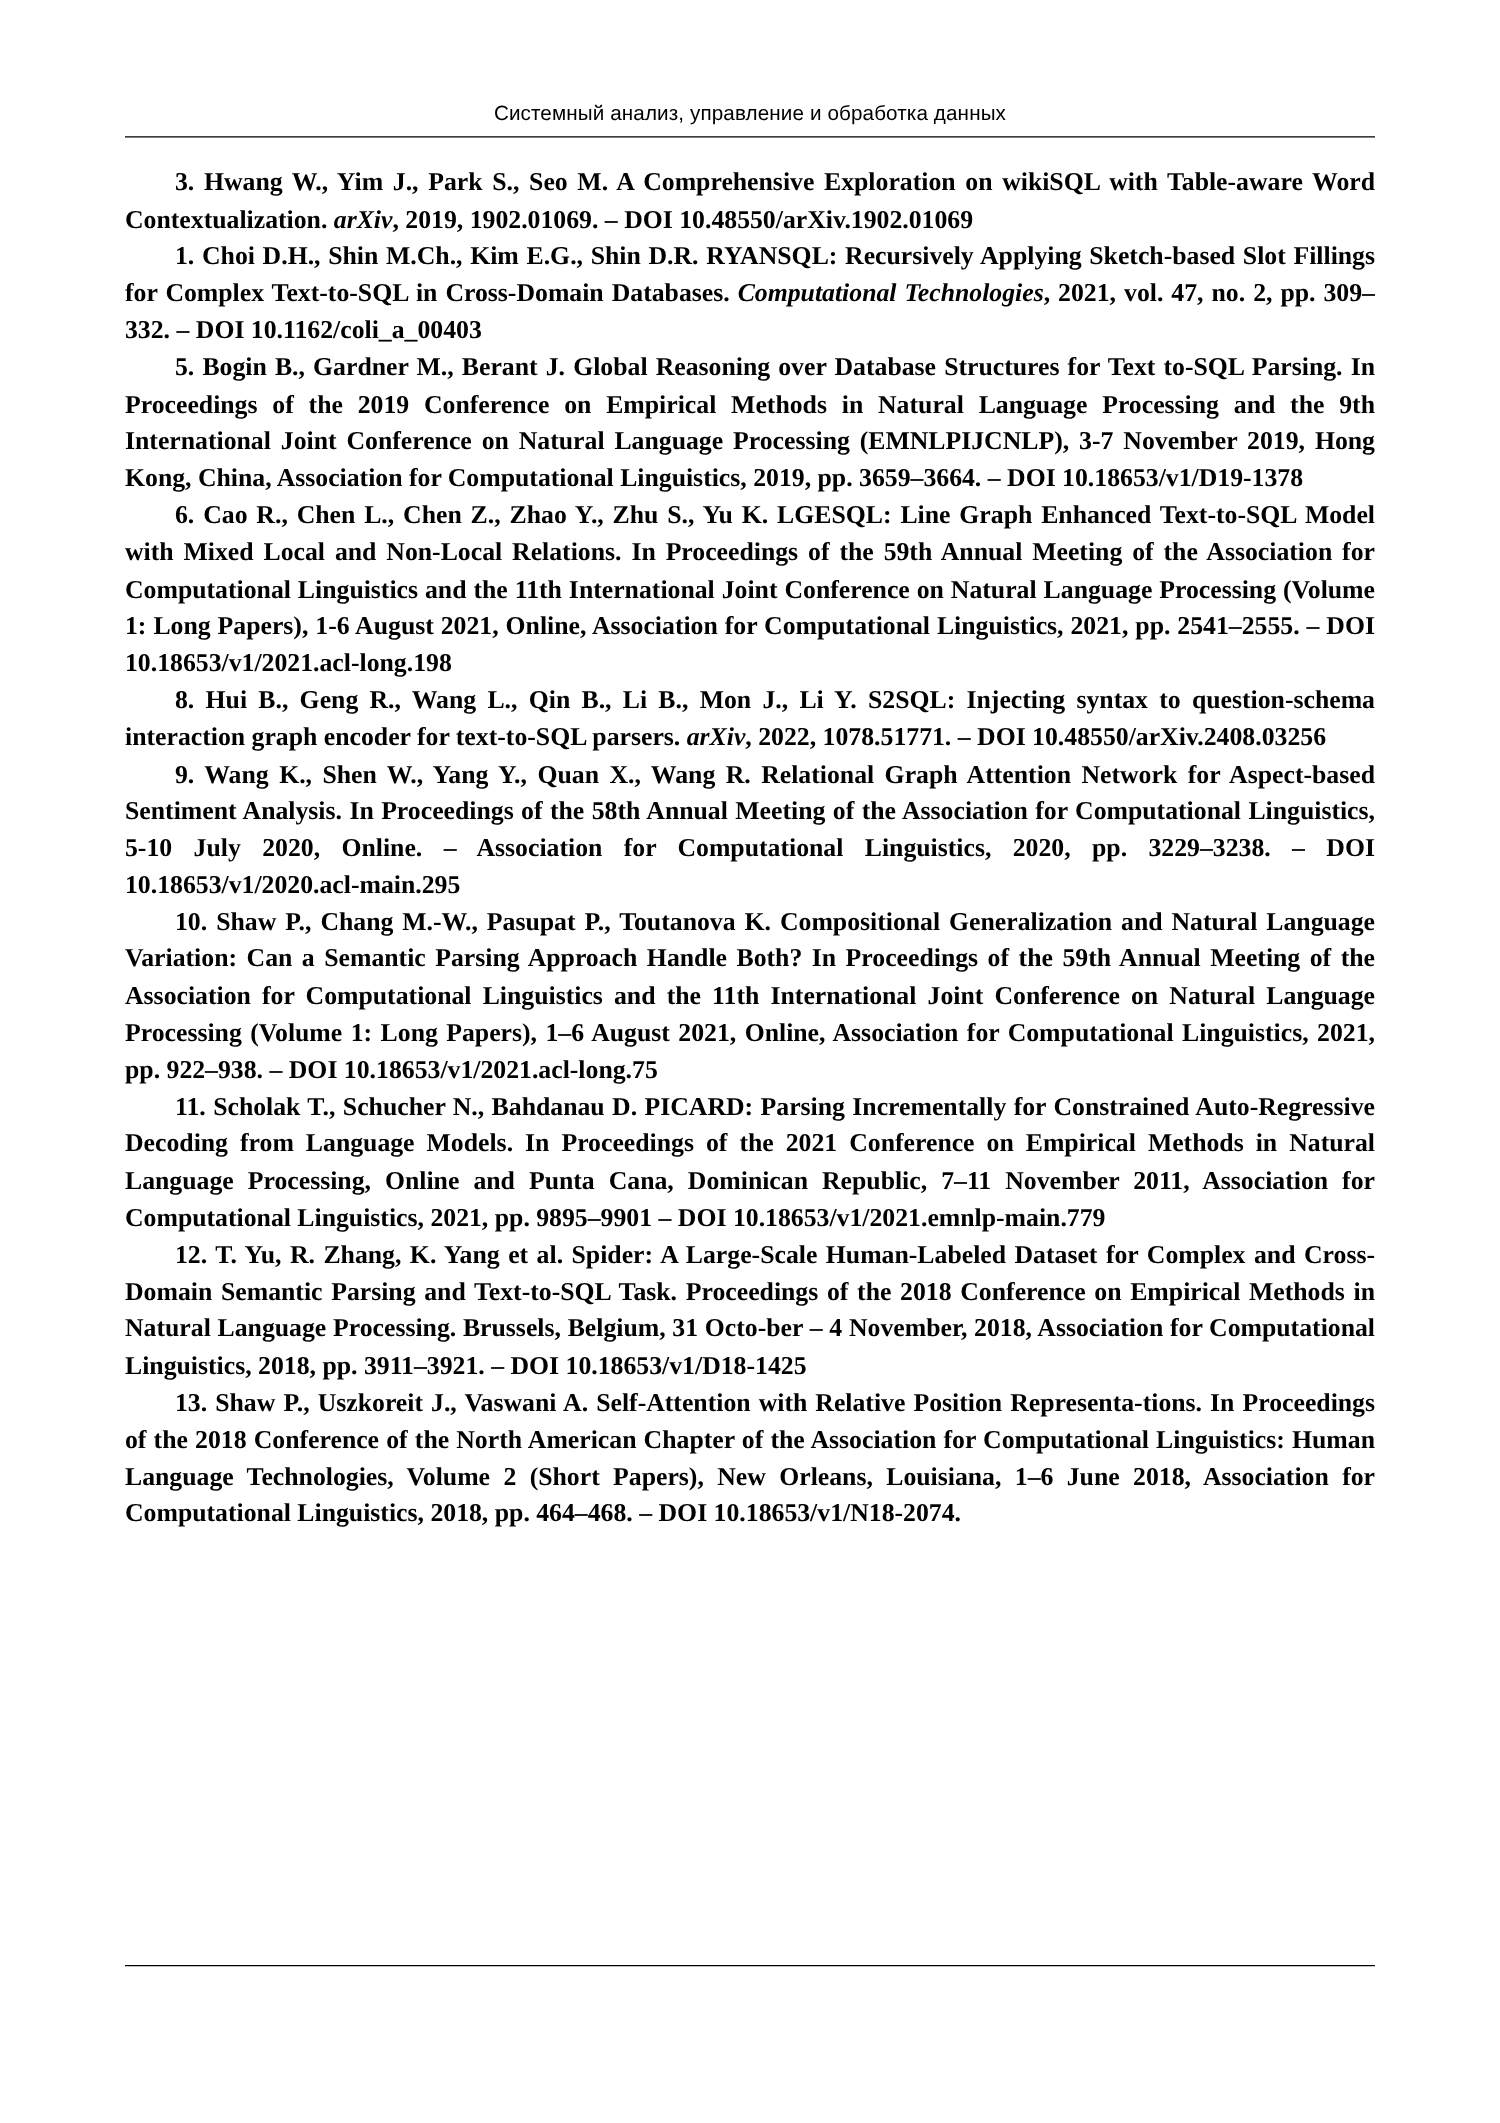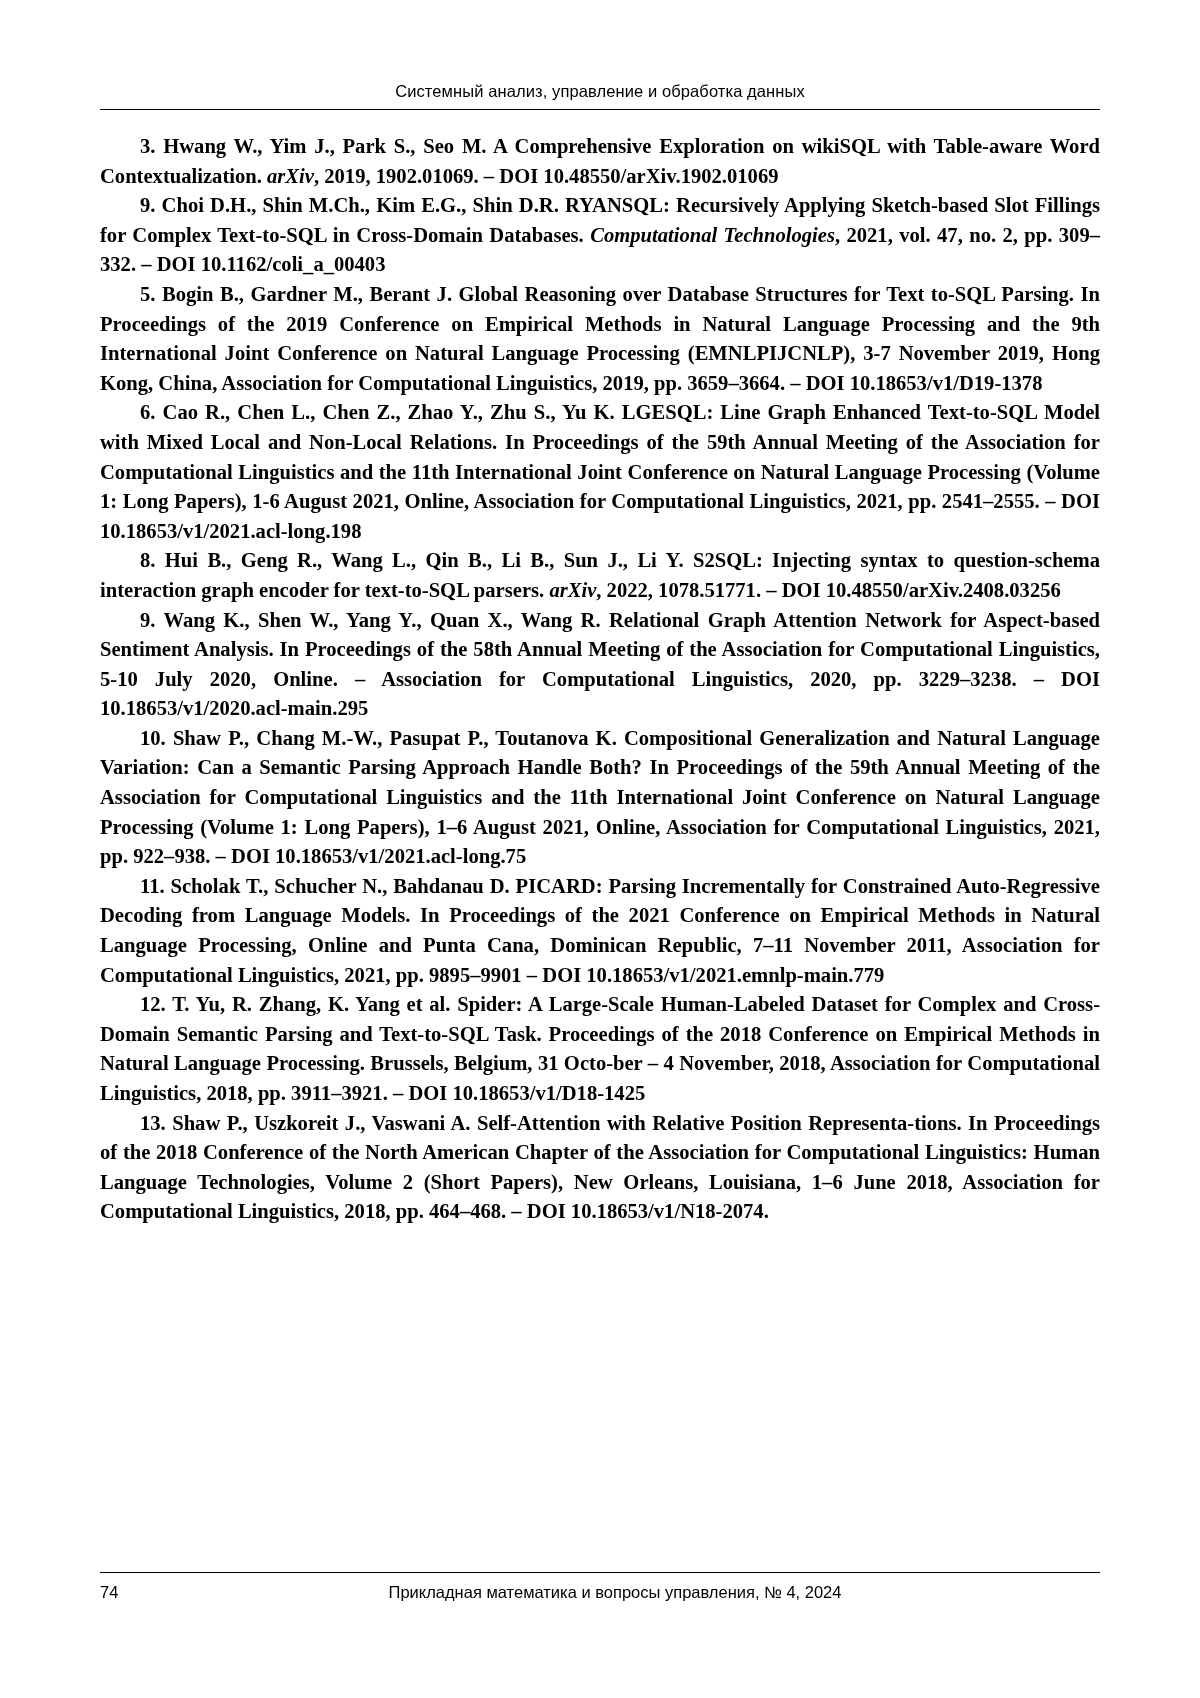--- a/index.html
+++ b/index.html
@@ -85,33 +85,29 @@
 <body>
 
 <div class="page">
   <div class="content">
 
     <div class="running-head">Системный анализ, управление и обработка данных</div>
     <div class="head-rule"></div>
 
     <div class="body-block">
         <p class="ref" id="ref-3"><span>3. Hwang W., Yim J., Park S., Seo M. A Comprehensive Exploration on wikiSQL with Table-aware Word Contextualization. </span><span class="it">arXiv</span><span>, 2019, 1902.01069. – DOI 10.48550/arXiv.1902.01069</span></p>
-        <p class="ref" id="ref-4"><span>9. Choi D.H., Shin M.Ch., Kim E.G., Shin D.R. RYANSQL: Recursively Applying Sketch-based Slot Fillings for Complex Text-to-SQL in Cross-Domain Databases. </span><span class="it">Computational Technologies</span><span>, 2021, vol. 47, no. 2, pp. 309–332. – DOI 10.1162/coli_a_00403</span></p>
+        <p class="ref" id="ref-4"><span>1. Choi D.H., Shin M.Ch., Kim E.G., Shin D.R. RYANSQL: Recursively Applying Sketch-based Slot Fillings for Complex Text-to-SQL in Cross-Domain Databases. </span><span class="it">Computational Technologies</span><span>, 2021, vol. 47, no. 2, pp. 309–332. – DOI 10.1162/coli_a_00403</span></p>
         <p class="ref" id="ref-5"><span>5. Bogin B., Gardner M., Berant J. Global Reasoning over Database Structures for Text to-SQL Parsing. In Proceedings of the 2019 Conference on Empirical Methods in Natural Language Processing and the 9th International Joint Conference on Natural Language Processing (EMNLPIJCNLP), 3-7 November 2019, Hong Kong, China, Association for Computational Linguistics, 2019, pp. 3659–3664. – DOI 10.18653/v1/D19-1378</span></p>
         <p class="ref" id="ref-6"><span>6. Cao R., Chen L., Chen Z., Zhao Y., Zhu S., Yu K. LGESQL: Line Graph Enhanced Text-to-SQL Model with Mixed Local and Non-Local Relations. In Proceedings of the 59th Annual Meeting of the Association for Computational Linguistics and the 11th International Joint Conference on Natural Language Processing (Volume 1: Long Papers), 1-6 August 2021, Online, Association for Computational Linguistics, 2021, pp. 2541–2555. – DOI 10.18653/v1/2021.acl-long.198</span></p>
-        <p class="ref" id="ref-8"><span>8. Hui B., Geng R., Wang L., Qin B., Li B., Sun J., Li Y. S2SQL: Injecting syntax to question-schema interaction graph encoder for text-to-SQL parsers. </span><span class="it">arXiv</span><span>, 2022, 1078.51771. – DOI 10.48550/arXiv.2408.03256</span></p>
+        <p class="ref" id="ref-8"><span>8. Hui B., Geng R., Wang L., Qin B., Li B., Mon J., Li Y. S2SQL: Injecting syntax to question-schema interaction graph encoder for text-to-SQL parsers. </span><span class="it">arXiv</span><span>, 2022, 1078.51771. – DOI 10.48550/arXiv.2408.03256</span></p>
         <p class="ref" id="ref-9"><span>9. Wang K., Shen W., Yang Y., Quan X., Wang R. Relational Graph Attention Network for Aspect-based Sentiment Analysis. In Proceedings of the 58th Annual Meeting of the Association for Computational Linguistics, 5-10 July 2020, Online. – Association for Computational Linguistics, 2020,  pp. 3229–3238. – DOI 10.18653/v1/2020.acl-main.295</span></p>
         <p class="ref" id="ref-10"><span>10. Shaw P., Chang M.-W., Pasupat P., Toutanova K. Compositional Generalization and Natural Language Variation: Can a Semantic Parsing Approach Handle Both? In Proceedings of the 59th Annual Meeting of the Association for Computational Linguistics and the 11th International Joint Conference on Natural Language Processing (Volume 1: Long Papers), 1–6 August 2021, Online, Association for Computational Linguistics, 2021, pp. 922–938. – DOI 10.18653/v1/2021.acl-long.75</span></p>
         <p class="ref" id="ref-11"><span>11. Scholak T., Schucher N., Bahdanau D. PICARD: Parsing Incrementally for Constrained Auto-Regressive Decoding from Language Models. In Proceedings of the 2021 Conference on Empirical Methods in Natural Language Processing, Online and Punta Cana, Dominican Republic, 7–11 November 2011, Association for Computational Linguistics, 2021, pp. 9895–9901 – DOI 10.18653/v1/2021.emnlp-main.779</span></p>
         <p class="ref" id="ref-12"><span>12. T. Yu, R. Zhang, K. Yang et al. Spider: A Large-Scale Human-Labeled Dataset for Complex and Cross-Domain Semantic Parsing and Text-to-SQL Task. Proceedings of the 2018 Conference on Empirical Methods in Natural Language Processing. Brussels, Belgium, 31 Octo-ber – 4 November, 2018, Association for Computational Linguistics, 2018, pp. 3911–3921. – DOI 10.18653/v1/D18-1425</span></p>
         <p class="ref" id="ref-13"><span>13. Shaw P., Uszkoreit J., Vaswani A. Self-Attention with Relative Position Representa-tions. In Proceedings of the 2018 Conference of the North American Chapter of the Association for Computational Linguistics: Human Language Technologies, Volume 2 (Short Papers), New Orleans, Louisiana, 1–6 June 2018, Association for Computational Linguistics, 2018, pp. 464–468. – DOI 10.18653/v1/N18-2074.</span></p>
       </div>
 
   </div>
 
   <div class="footer">
     <div class="foot-rule"></div>
-    <div class="foot-row">
-      <div class="foot-page">74</div>
-      <div class="foot-center">Прикладная математика и вопросы управления, № 4, 2024</div>
-    </div>
   </div>
 </div>
 
 </body></html>

